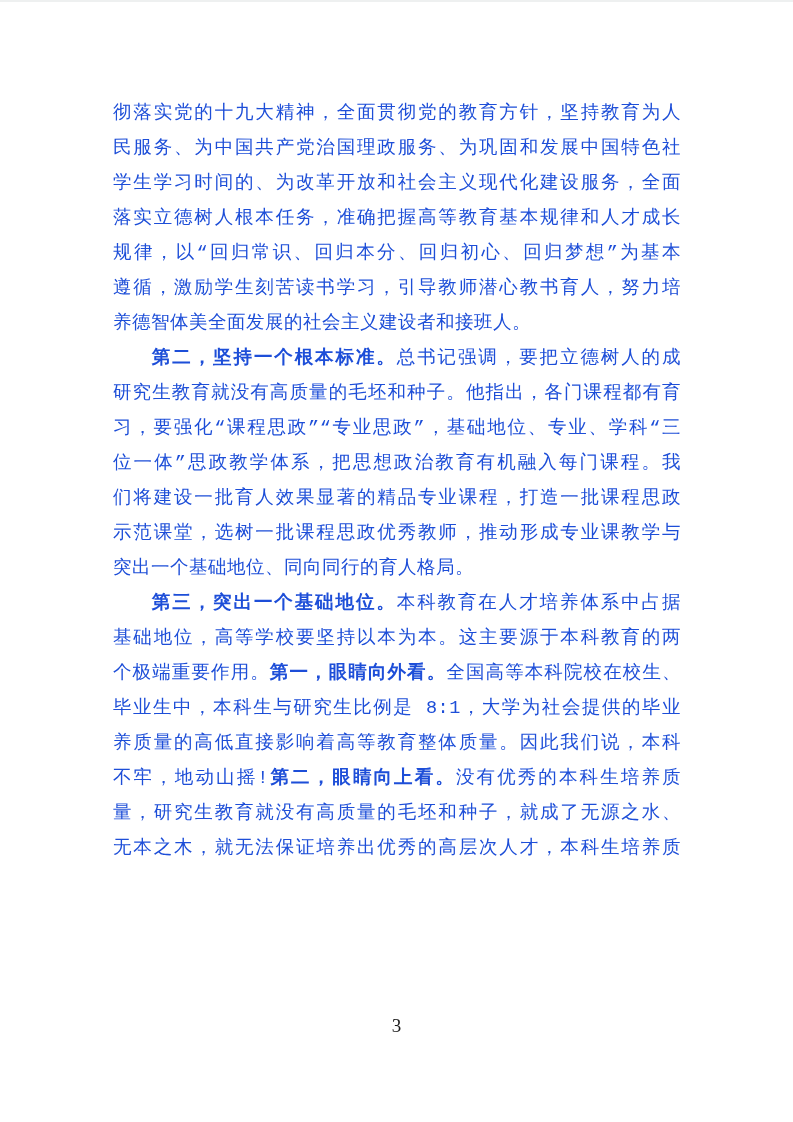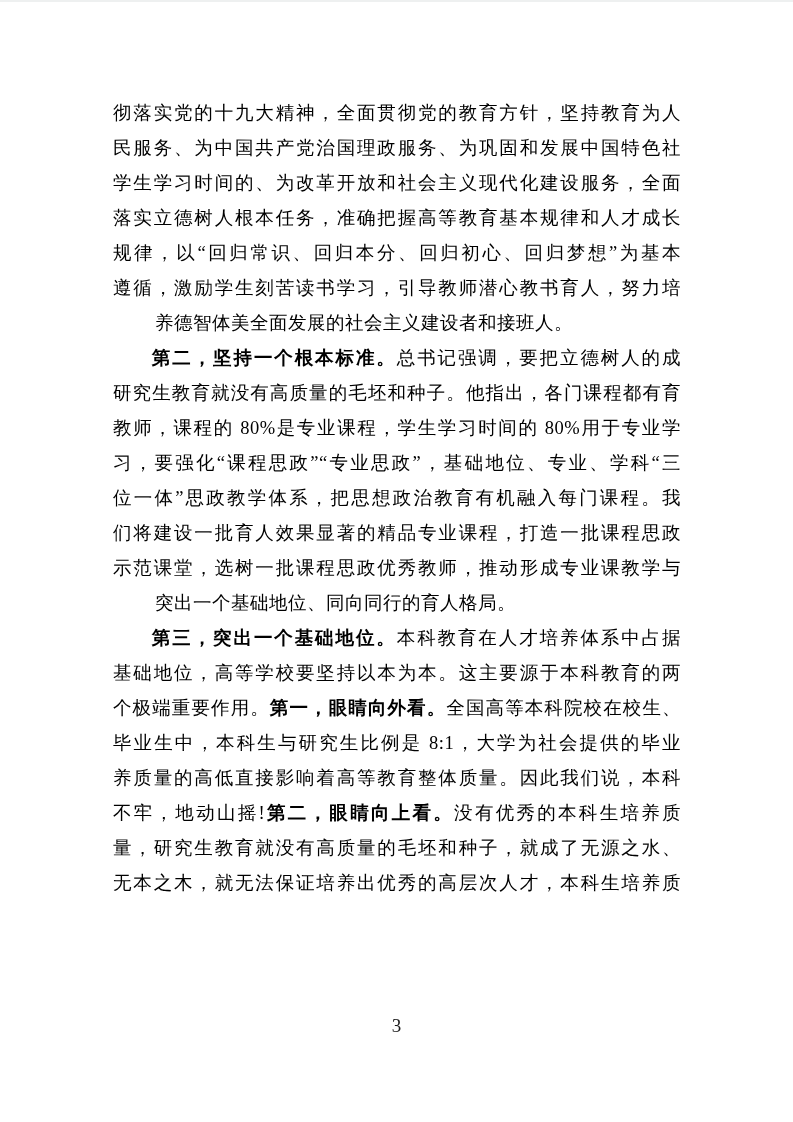--- a/index.html
+++ b/index.html
@@ -21,34 +21,34 @@
     left: 0;
     width: 793px;
     height: 2px;
     background: #eef0f0;
   }
   .text-block {
     position: absolute;
     left: 113px;
     top: 96px;
     width: 568px;
-    color: #000000;
+    color: #1d4ed8;
+    font-family: Liberation Mono, monospace;
   }
   .line {
     font-size: 18.5px;
     line-height: 35px;
     height: 35px;
     overflow: hidden;
     text-align: justify;
     text-align-last: justify;
     letter-spacing: 0.5px;
   }
   .line.para-end {
     text-align-last: left;
-    margin-left: 42px;
   }
   .line.indent {
     text-indent: 2.1em;
   }
   .run-bold {
     font-weight: 700;
   }
   .page-number {
     position: absolute;
     left: 0;
@@ -68,21 +68,20 @@
   <div class="text-block">
       <div class="line"><span class="run">彻落实党的十九大精神，全面贯彻党的教育方针，坚持教育为人</span></div>
       <div class="line"><span class="run">民服务、为中国共产党治国理政服务、为巩固和发展中国特色社</span></div>
       <div class="line"><span class="run">学生学习时间的、为改革开放和社会主义现代化建设服务，全面</span></div>
       <div class="line"><span class="run">落实立德树人根本任务，准确把握高等教育基本规律和人才成长</span></div>
       <div class="line"><span class="run">规律，以“回归常识、回归本分、回归初心、回归梦想”为基本</span></div>
       <div class="line"><span class="run">遵循，激励学生刻苦读书学习，引导教师潜心教书育人，努力培</span></div>
       <div class="line para-end"><span class="run">养德智体美全面发展的社会主义建设者和接班人。</span></div>
       <div class="line indent"><span class="run run-bold">第二，坚持一个根本标准。</span><span class="run">总书记强调，要把立德树人的成</span></div>
       <div class="line"><span class="run">研究生教育就没有高质量的毛坯和种子。他指出，各门课程都有育</span></div>
-      <div class="line"><span class="run">教师，课程的 80%是专业课程，学生学习时间的 80%用于专业学</span></div>
       <div class="line"><span class="run">习，要强化“课程思政”“专业思政”，基础地位、专业、学科“三</span></div>
       <div class="line"><span class="run">位一体”思政教学体系，把思想政治教育有机融入每门课程。我</span></div>
       <div class="line"><span class="run">们将建设一批育人效果显著的精品专业课程，打造一批课程思政</span></div>
       <div class="line"><span class="run">示范课堂，选树一批课程思政优秀教师，推动形成专业课教学与</span></div>
       <div class="line para-end"><span class="run">突出一个基础地位、同向同行的育人格局。</span></div>
       <div class="line indent"><span class="run run-bold">第三，突出一个基础地位。</span><span class="run">本科教育在人才培养体系中占据</span></div>
       <div class="line"><span class="run">基础地位，高等学校要坚持以本为本。这主要源于本科教育的两</span></div>
       <div class="line"><span class="run">个极端重要作用。</span><span class="run run-bold">第一，眼睛向外看。</span><span class="run">全国高等本科院校在校生、</span></div>
       <div class="line"><span class="run">毕业生中，本科生与研究生比例是 8:1，大学为社会提供的毕业</span></div>
       <div class="line"><span class="run">养质量的高低直接影响着高等教育整体质量。因此我们说，本科</span></div>

